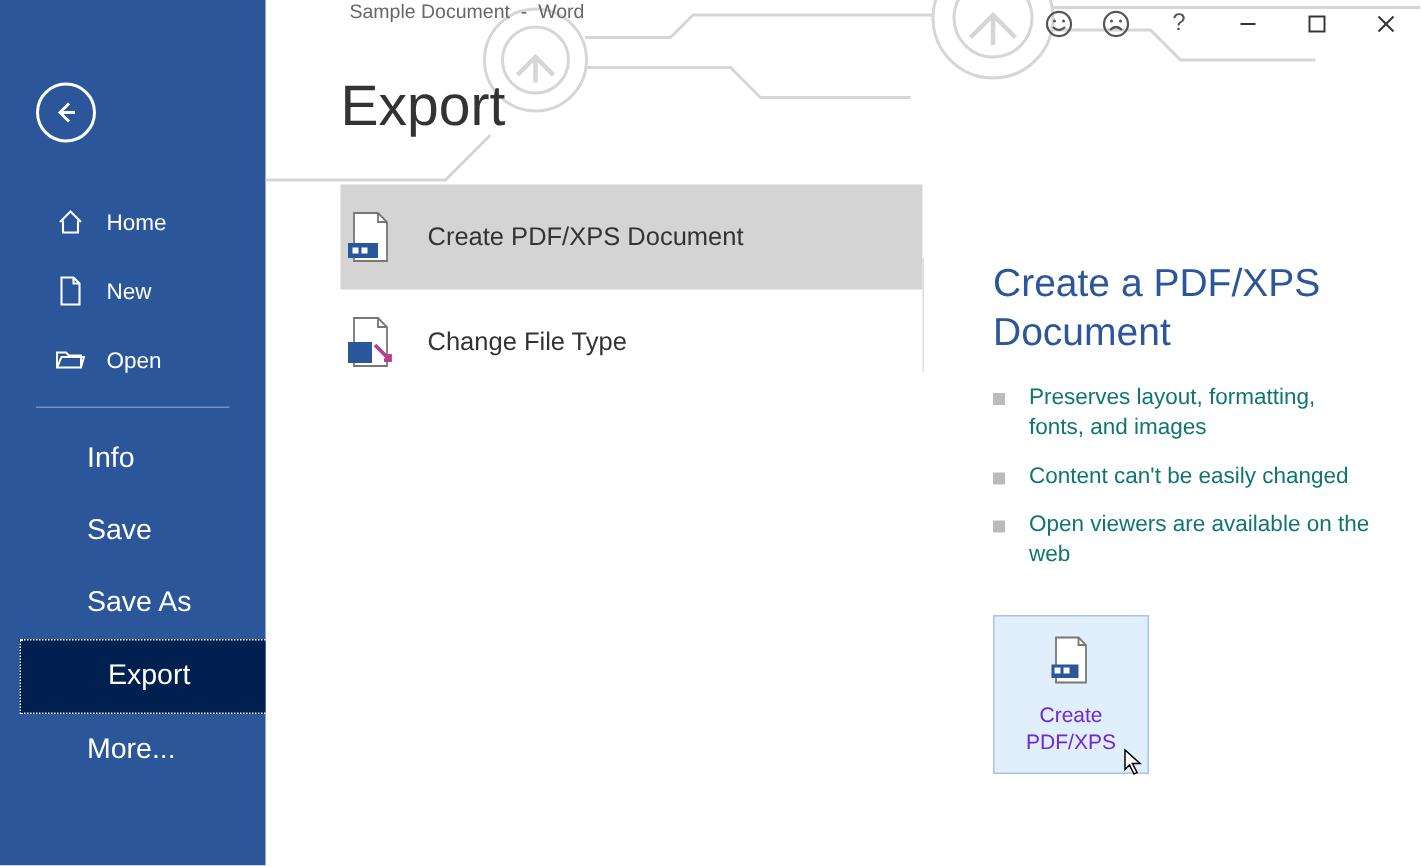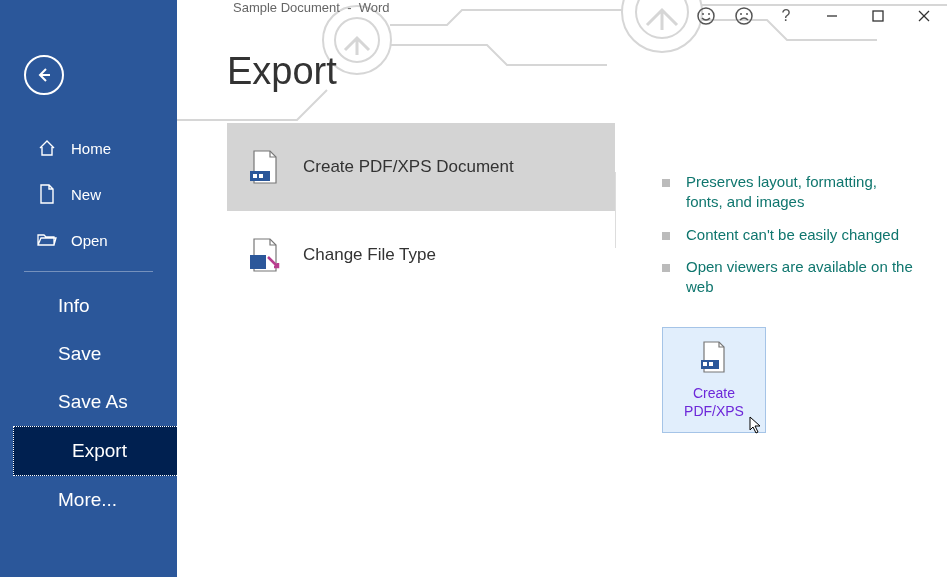--- a/index.html
+++ b/index.html
@@ -17,21 +17,21 @@
     .bg-circuit { position: absolute; top: 0; left: 0; right: 0; height: 140px; z-index: 0; pointer-events: none; }
     .titlebar { height: 32px; display: flex; align-items: flex-start; position: relative; z-index: 1; }
     .doc-title { color: #666; font-size: 13px; margin-left: 56px; }
     .title-right { margin-left: auto; display: flex; align-items: center; }
     .title-btn { width: 46px; height: 32px; display: flex; align-items: center; justify-content: center; color: #444; cursor: pointer; }
     .face-btn { width: 38px; }
     
     .content { flex: 1; display: flex; padding: 0; position: relative; z-index: 1; }
     .col1 { width: 438px; padding: 18px 0 0 50px; }
     .page-title { font-size: 38px; font-weight: 300; color: #333; margin-bottom: 30px; }
-    .option { display: flex; align-items: center; height: 88px; padding-left: 18px; cursor: pointer; }
+    .option { display: flex; align-items: center; height: 70px; cursor: pointer; }
     .option.selected { background: #d4d4d4; width: 388px; }
     .option .icon { width: 38px; height: 38px; margin-right: 20px; display: flex; align-items: center; justify-content: center; }
     .option .label { font-size: 17px; color: #333; }
     .vsep { width: 1px; background: #ddd; align-self: stretch; margin-top: 140px; margin-bottom: 0; height: 76px; }
     
     .col2 { flex: 1; padding: 140px 30px 0 46px; }
     .detail-title { font-size: 26px; color: #2b579a; line-height: 1.25; margin-bottom: 18px; font-weight: 400; }
     .bullet { display: flex; margin-bottom: 12px; }
     .bullet .sq { width: 8px; height: 8px; background: #bbb; margin-top: 7px; margin-right: 16px; flex-shrink: 0; }
     .bullet .txt { color: #0f766e; font-size: 15px; line-height: 1.35; }
@@ -171,20 +171,21 @@
               <path d="M20 20 L30 30 M26 30 H30 V26" stroke="#b83d8e" stroke-width="2.5" fill="none"></path>
             </svg>
         </span>
         <span class="label">Change File Type</span>
       </div>
     </div>
 
     <div class="vsep"></div>
 
     <div class="col2">
+      <div class="detail-title">Create a PDF/XPS Document</div>
       <div class="bullet">
           <div class="sq"></div>
           <div class="txt">Preserves layout, formatting, fonts, and images</div>
         </div>
       <div class="bullet">
           <div class="sq"></div>
           <div class="txt">Content can't be easily changed</div>
         </div>
       <div class="bullet">
           <div class="sq"></div>

